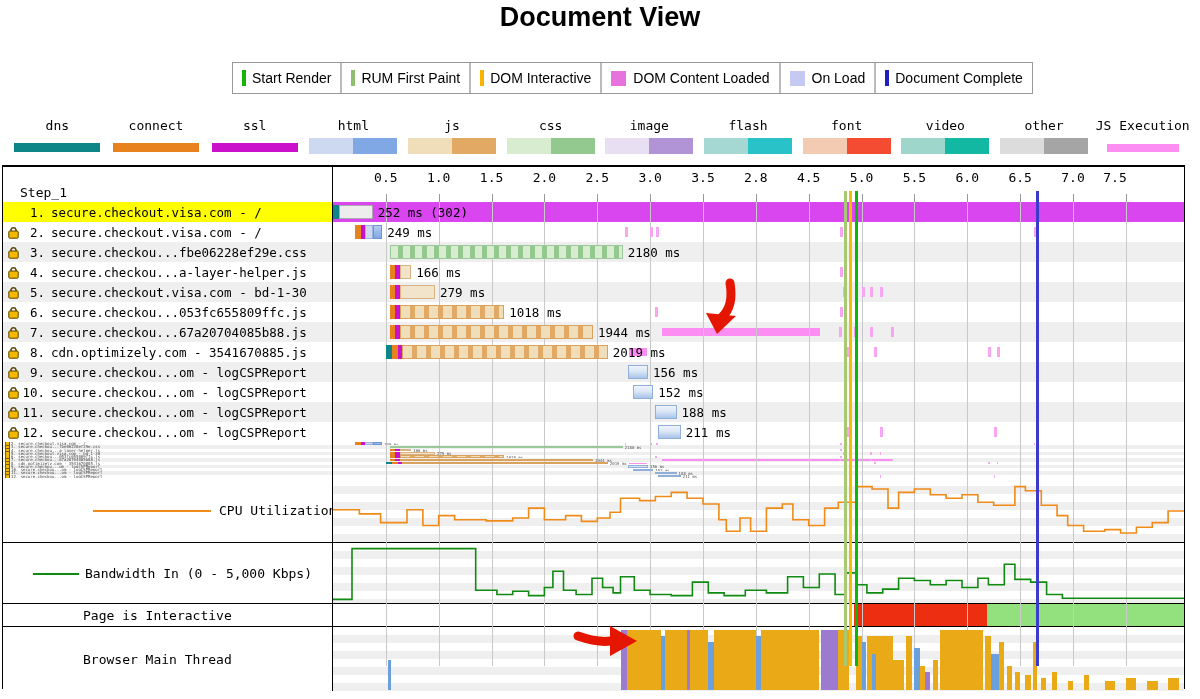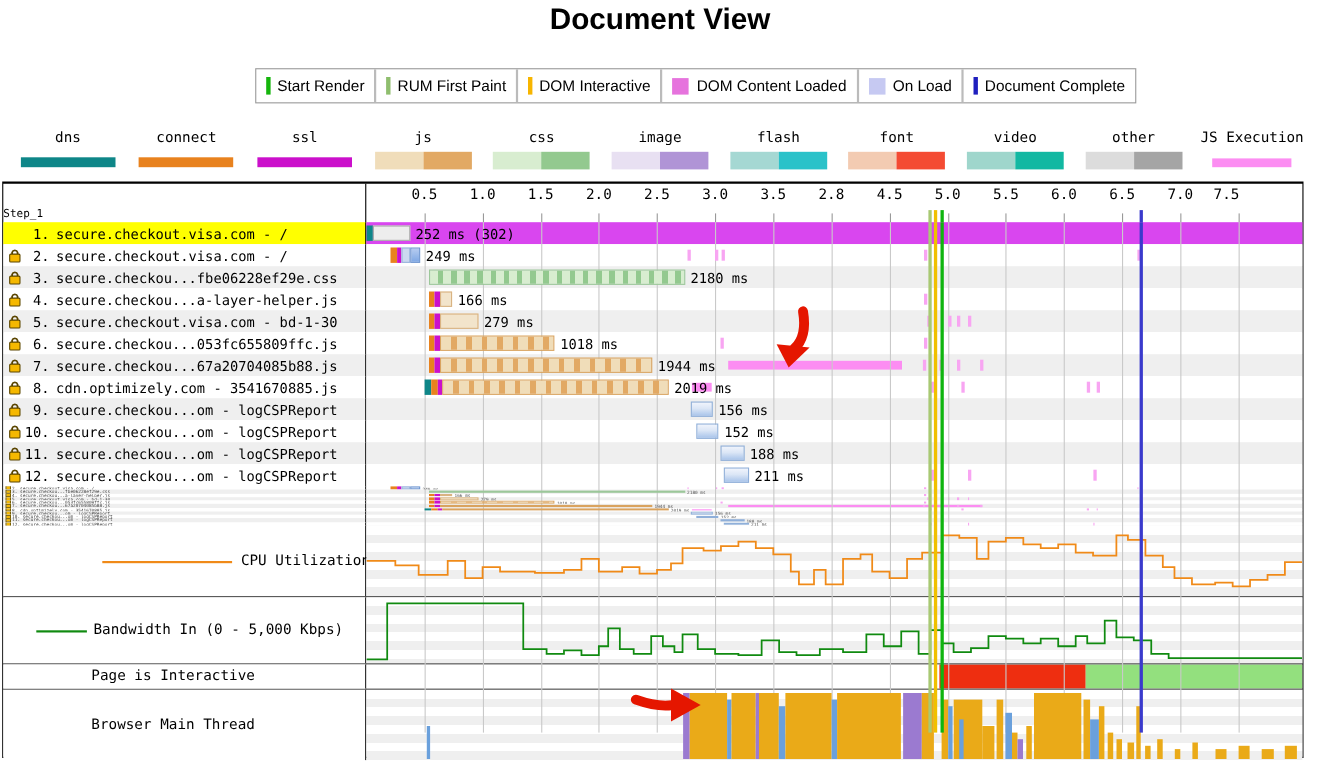--- a/index.html
+++ b/index.html
@@ -25,21 +25,21 @@
   .type-half{flex:1;height:100%;}
   
   .wf-table{position:absolute;top:165px;left:2px;width:1181px;height:521px;
             border:1px solid #000;border-top:2px solid #000;background:#fff;}
   .lcell{width:330px;box-sizing:border-box;border-right:1px solid #000;position:relative;flex:none;}
   .tcell{position:relative;flex:1;overflow:hidden;}
   .wf-header{display:flex;height:35px;}
   .axis-label{position:absolute;top:3px;font-size:13px;transform:translateX(-50%);}
   .axis-tick{position:absolute;bottom:0;width:1px;height:8px;background:#999;}
   .hdr-ev-tick{position:absolute;bottom:0;height:11px;}
-  .step-label{position:absolute;bottom:2px;left:0;font-size:10px;}
+  .step-label{position:absolute;bottom:2px;left:17px;font-size:13px;}
   .wf-row{display:flex;height:20px;}
   .wf-row .lbl{display:flex;align-items:center;font-size:12.5px;white-space:nowrap;overflow:hidden;}
   .lockwrap{width:16px;flex:none;display:flex;justify-content:center;margin-left:2px;}
   .num{width:24px;flex:none;text-align:right;margin-right:6px;}
   .seg{position:absolute;top:3px;height:14px;box-sizing:border-box;z-index:2;}
   .seg-dns{background:#0e8688;}
   .seg-connect{background:#e8821e;}
   .seg-ssl{background:#cb10cb;}
   .seg-redirect{background:#ededed;border:1px solid #aaa;}
   .seg-html-l{background:#ccd9f0;border:1px solid #9ab4dd;}
@@ -120,20 +120,27 @@
         <div class="type-half" style="background: rgb(232, 130, 30);"></div>
       </div>
     </div>
     <div class="type-item">
       <div class="type-label">ssl</div>
       <div class="type-swatch thin">
         <div class="type-half" style="background: rgb(203, 16, 203);"></div>
       </div>
     </div>
     <div class="type-item">
+      <div class="type-label">html</div>
+      <div class="type-swatch">
+        <div class="type-half" style="background: rgb(204, 217, 240);"></div>
+        <div class="type-half" style="background: rgb(127, 168, 228);"></div>
+      </div>
+    </div>
+    <div class="type-item">
       <div class="type-label">js</div>
       <div class="type-swatch">
         <div class="type-half" style="background: rgb(240, 221, 186);"></div>
         <div class="type-half" style="background: rgb(226, 169, 100);"></div>
       </div>
     </div>
     <div class="type-item">
       <div class="type-label">css</div>
       <div class="type-swatch">
         <div class="type-half" style="background: rgb(216, 237, 208);"></div>

